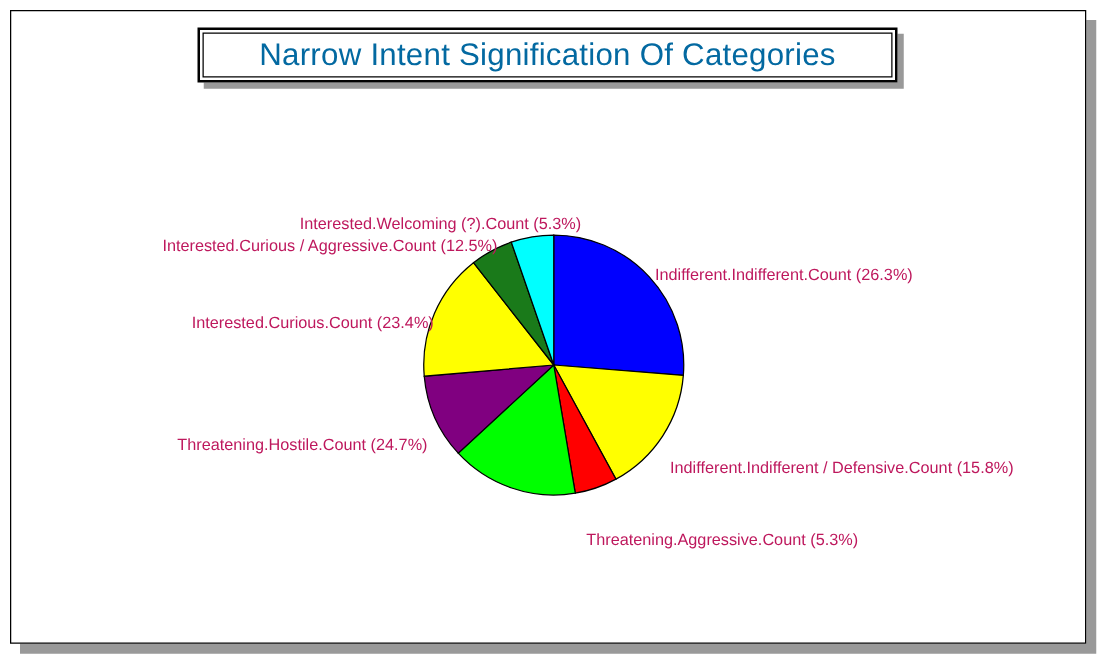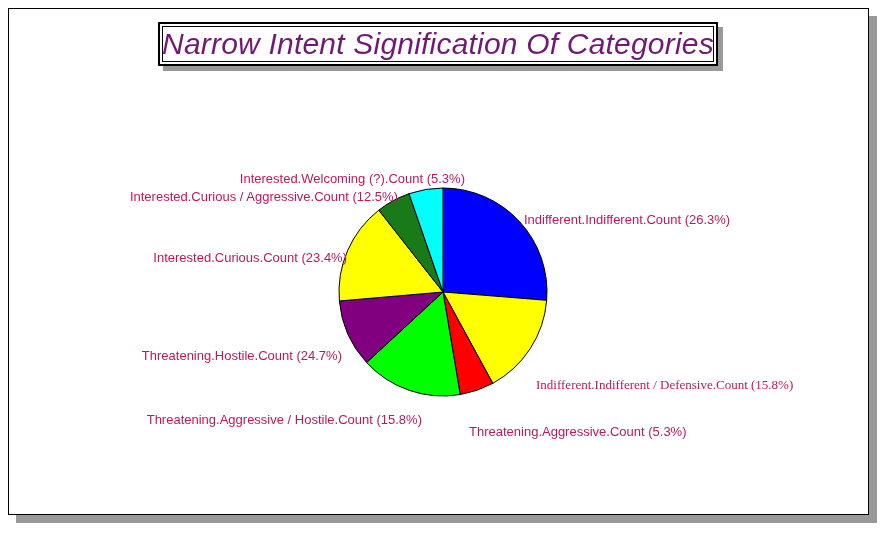--- a/index.html
+++ b/index.html
@@ -46,26 +46,25 @@
     top: 2px;
     right: 2px;
     bottom: 2px;
     border: 1px solid #000000;
     box-sizing: border-box;
     display: flex;
     align-items: center;
     justify-content: center;
   }
   #chart-title {
-    font-size: 30px;
+    font-size: 25px;
     font-weight: normal;
-    color: #701a75;
+    color: #0369a1;
     letter-spacing: 0.2px;
     white-space: nowrap;
-    font-style: italic;
   }
 
   
   #plot-area {
     position: absolute;
     left: 0;
     top: 0;
     width: 859px;
     height: 505px;
   }
@@ -101,25 +100,24 @@
           <path d="M 434 283 L 451.22 385.56 A 104 104 0 0 1 357.58 353.54 Z" fill="#00ff00" stroke="#000000" stroke-width="1"></path>
           <path d="M 434 283 L 357.58 353.54 A 104 104 0 0 1 330.39 291.96 Z" fill="#800080" stroke="#000000" stroke-width="1"></path>
           <path d="M 434 283 L 330.39 291.96 A 104 104 0 0 1 369.80 201.18 Z" fill="#ffff00" stroke="#000000" stroke-width="1"></path>
           <path d="M 434 283 L 369.80 201.18 A 104 104 0 0 1 400.04 184.70 Z" fill="#1a7a1a" stroke="#000000" stroke-width="1"></path>
           <path d="M 434 283 L 400.04 184.70 A 104 104 0 0 1 434.00 179.00 Z" fill="#00ffff" stroke="#000000" stroke-width="1"></path>
         </g>
     </svg>
 
     <div class="slice-label lbl-right" style="left:515px; top:203px;">Indifferent.Indifferent.Count  (26.3%)</div>
 
-    <div class="slice-label lbl-right" style="left:527px; top:368px;font-family:Liberation Serif, serif;">Indifferent.Indifferent / Defensive.Count  (15.8%)</div>
+    <div class="slice-label lbl-right" style="left:527px; top:357px;">Indifferent.Indifferent / Defensive.Count  (15.8%)</div>
 
     <div class="slice-label lbl-right" style="left:460px; top:403px;margin-top:12px;">Threatening.Aggressive.Count  (5.3%)</div>
 
-    <div class="slice-label lbl-left" style="left:64px; top:403px; width:349px;">Threatening.Aggressive / Hostile.Count  (15.8%)</div>
 
     <div class="slice-label lbl-left" style="left:84px; top:339px; width:249px;">Threatening.Hostile.Count  (24.7%)</div>
 
     <div class="slice-label lbl-left" style="left:90px; top:241px; width:248px;">Interested.Curious.Count  (23.4%)</div>
 
     <div class="slice-label lbl-left" style="left:56px; top:180px; width:333px;">Interested.Curious / Aggressive.Count  (12.5%)</div>
 
     <div class="slice-label lbl-left" style="left:146px; top:162px; width:310px;">Interested.Welcoming (?).Count  (5.3%)</div>
 
   </div>

